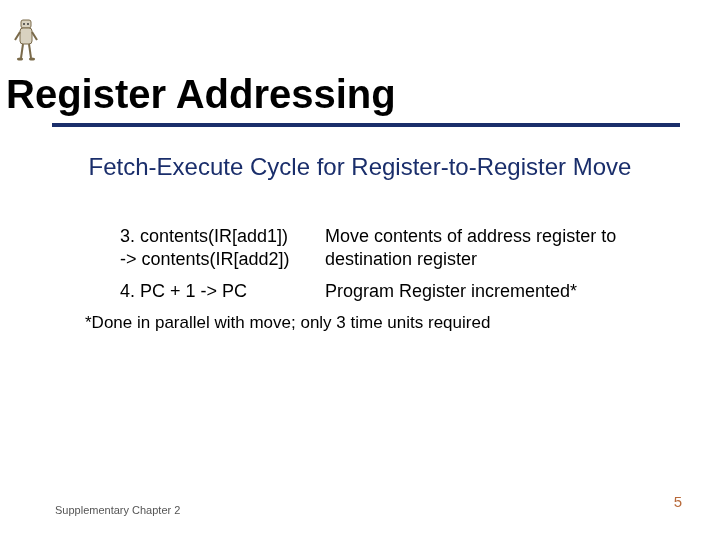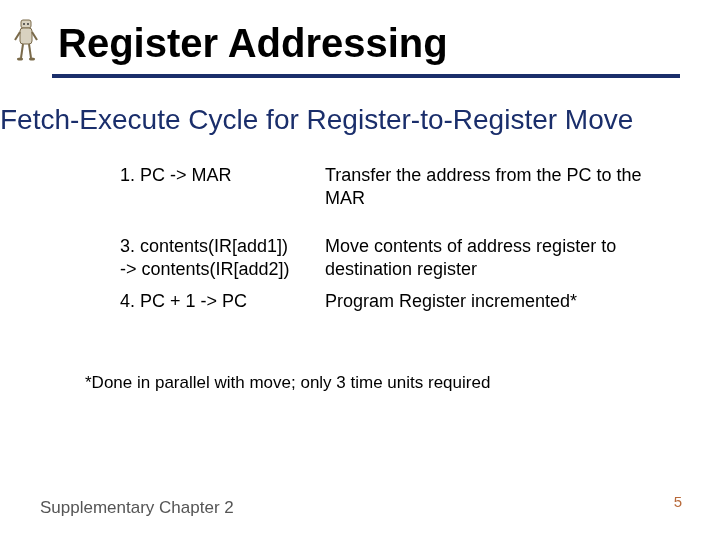--- a/index.html
+++ b/index.html
@@ -12,22 +12,23 @@
     overflow: hidden;
   }
   .slide {
     width: 100%;
     height: 100%;
     position: relative;
     padding: 0;
   }
   .title-area {
     display: flex;
-    align-items: center;
+    align-items: flex-start;
     padding: 18px 0 0 0;
+    flex-direction: column;
   }
   .title-icon-wrap {
     width: 52px;
     flex: 0 0 52px;
     text-align: center;
     padding-bottom: 6px;
   }
   .title-icon {
     display: inline-block;
   }
@@ -41,21 +42,22 @@
   }
   .title-rule {
     border: none;
     border-top: 4px solid #1a2e6b;
     margin-left: 52px;
     margin-right: 40px;
     margin-top: 2px;
   }
   .subtitle {
     color: #1a2e6b;
-    font-size: 28px;
+    font-size: 24px;
+    text-align: center;
     margin-top: 26px;
     margin-bottom: 18px;
   }
   .steps {
     margin: 0 50px 0 120px;
   }
   table.steps-table {
     width: 100%;
     border-collapse: separate;
     border-spacing: 0 10px;
@@ -68,27 +70,26 @@
   }
   td.step-left {
     width: 205px;
     padding-right: 10px;
   }
   .row-gap td { height: 6px; }
   .footnote {
     font-size: 17px;
     color: #000;
     margin-left: 85px;
-    margin-top: 50px;
   }
   .footer {
     position: absolute;
-    left: 40px;
+    left: 55px;
     bottom: 22px;
-    font-size: 17px;
+    font-size: 11px;
     color: #555;
     line-height: 1.25;
   }
   .page-num {
     position: absolute;
     right: 38px;
     bottom: 30px;
     font-size: 15px;
     color: #b86a3b;
   }
@@ -117,24 +118,20 @@
     </div>
     <div class="title-text">Register Addressing</div>
   </div>
   <hr class="title-rule">
 
   <div class="subtitle">Fetch-Execute Cycle for Register-to-Register Move</div>
 
   <div class="steps">
     <table class="steps-table">
       <tbody>
-          <tr>
-        <td class="step-left">1.  PC -&gt; MAR</td>
-        <td>Transfer the address from the PC to the MAR</td>
-      </tr>
       <tr class="row-gap">
             <td></td>
             <td></td>
           </tr>
       <tr>
         <td class="step-left" style="white-space:pre-line;">3. contents(IR[add1])
     -&gt; contents(IR[add2])</td>
         <td>Move contents of address register to destination register</td>
       </tr>
       <tr>

